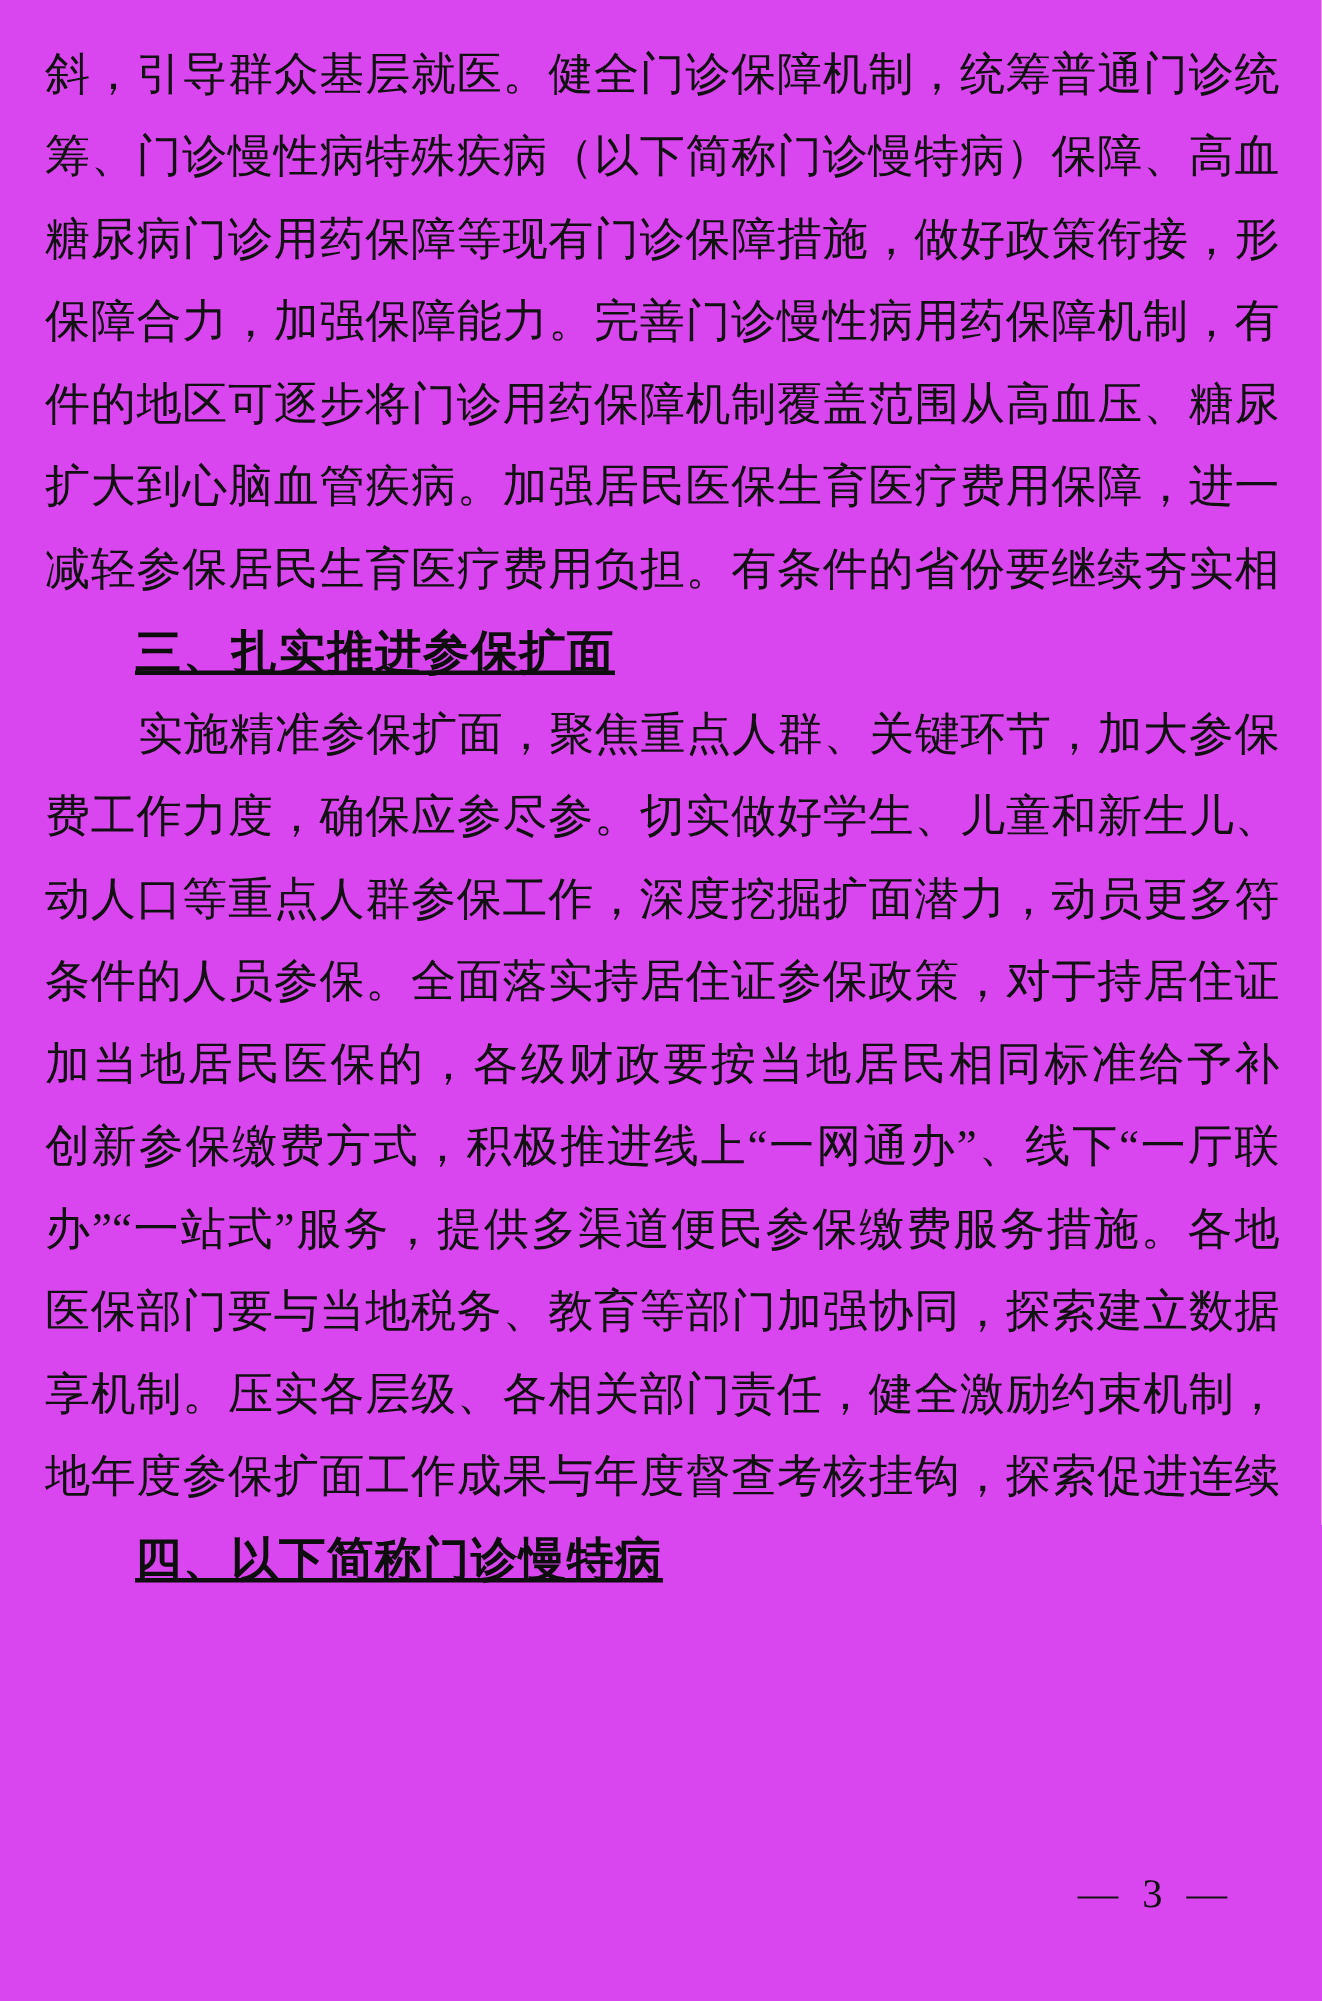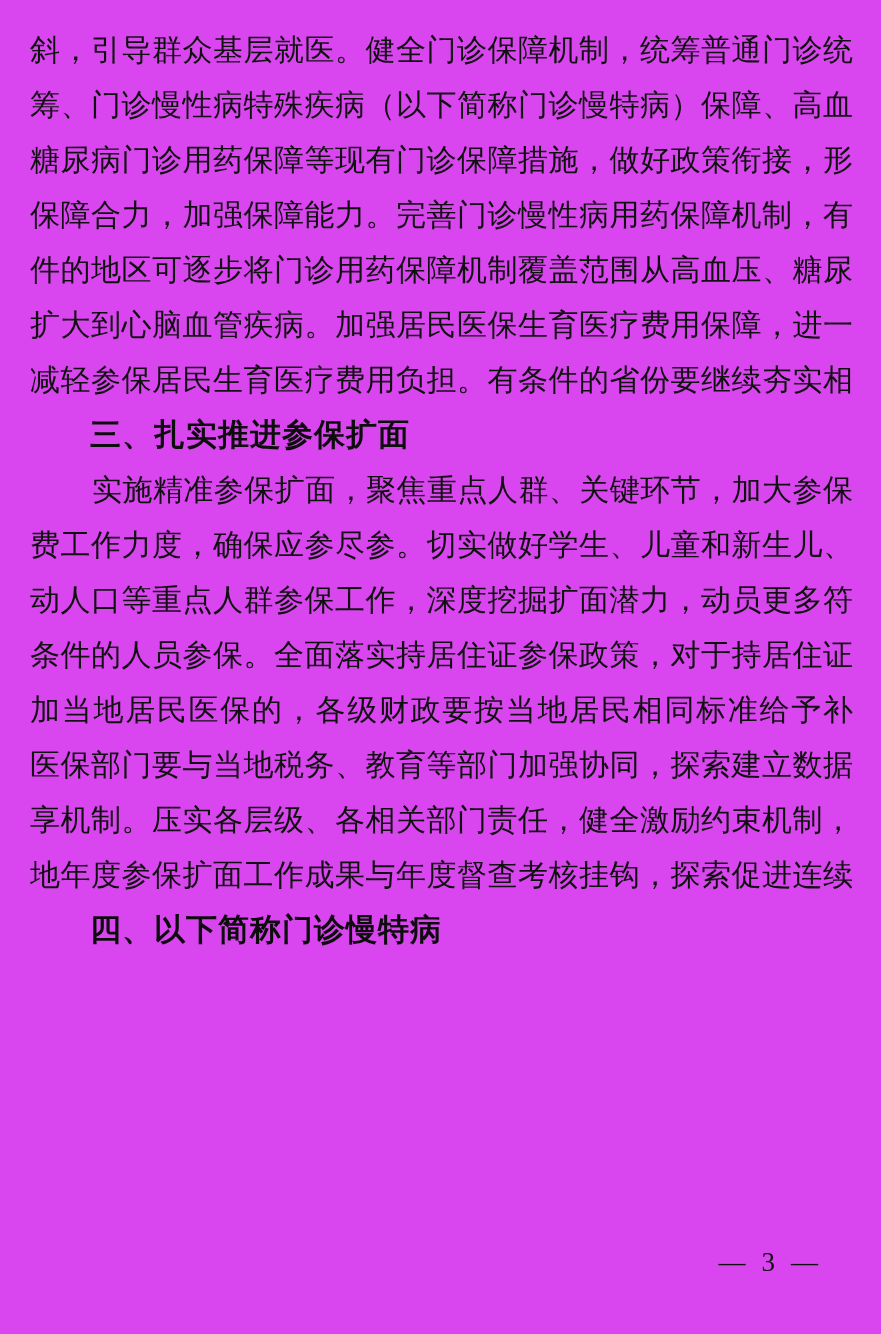--- a/index.html
+++ b/index.html
@@ -43,20 +43,21 @@
   }
   .line.heading {
     font-family: "Liberation Sans", "DejaVu Sans", sans-serif;
     font-weight: 700;
     font-size: 31px;
     text-align: left;
     text-align-last: left;
     text-indent: 60px;
     letter-spacing: 1px;
     color: #0d0d0d;
+    text-decoration: underline;
   }
   .pagenum {
     position: absolute;
     top: 1245px;
     right: 63px;
     height: 34px;
     display: flex;
     align-items: center;
     gap: 16px;
     font-family: "Liberation Serif", "DejaVu Serif", serif;
@@ -81,20 +82,22 @@
     <div class="line">扩大到心脑血管疾病。加强居民医保生育医疗费用保障，进一步</div>
     <div class="line">减轻参保居民生育医疗费用负担。有条件的省份要继续夯实相关</div>
 
     <div class="line heading">三、扎实推进参保扩面</div>
 
     <div class="line indent">实施精准参保扩面，聚焦重点人群、关键环节，加大参保缴</div>
     <div class="line">费工作力度，确保应参尽参。切实做好学生、儿童和新生儿、流</div>
     <div class="line">动人口等重点人群参保工作，深度挖掘扩面潜力，动员更多符合</div>
     <div class="line">条件的人员参保。全面落实持居住证参保政策，对于持居住证参</div>
     <div class="line">加当地居民医保的，各级财政要按当地居民相同标准给予补助。</div>
+    <div class="line">创新参保缴费方式，积极推进线上“一网通办”、线下“一厅联</div>
+    <div class="line">办”“一站式”服务，提供多渠道便民参保缴费服务措施。各地</div>
     <div class="line">医保部门要与当地税务、教育等部门加强协同，探索建立数据共</div>
     <div class="line">享机制。压实各层级、各相关部门责任，健全激励约束机制，各</div>
     <div class="line">地年度参保扩面工作成果与年度督查考核挂钩，探索促进连续参</div>
 
     <div class="line heading">四、以下简称门诊慢特病</div>
 
 
   </div>
 
   <div class="pagenum">

